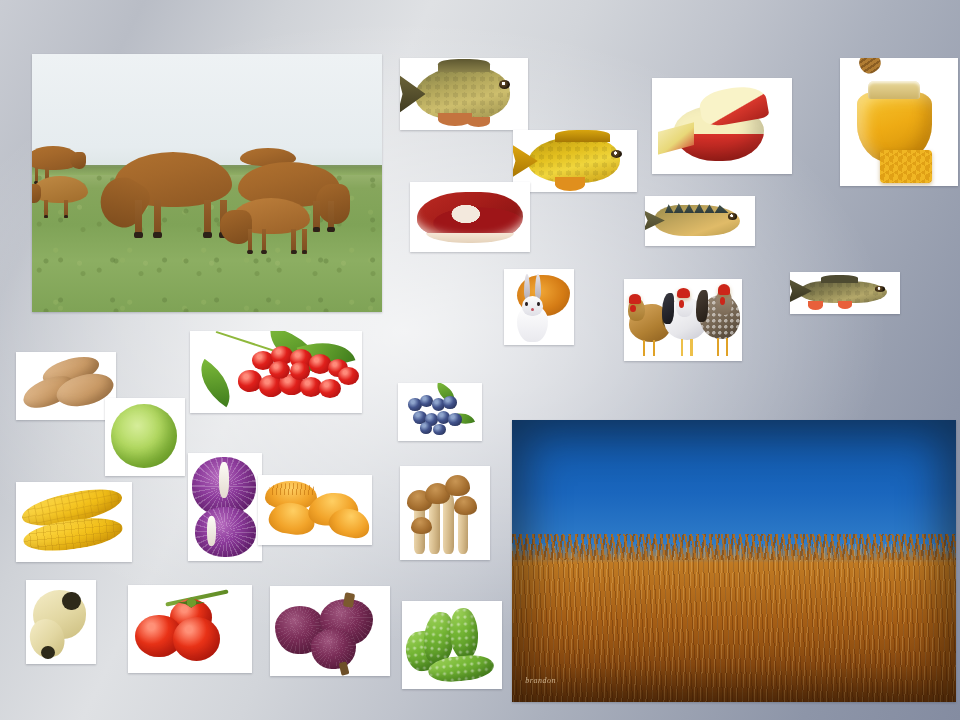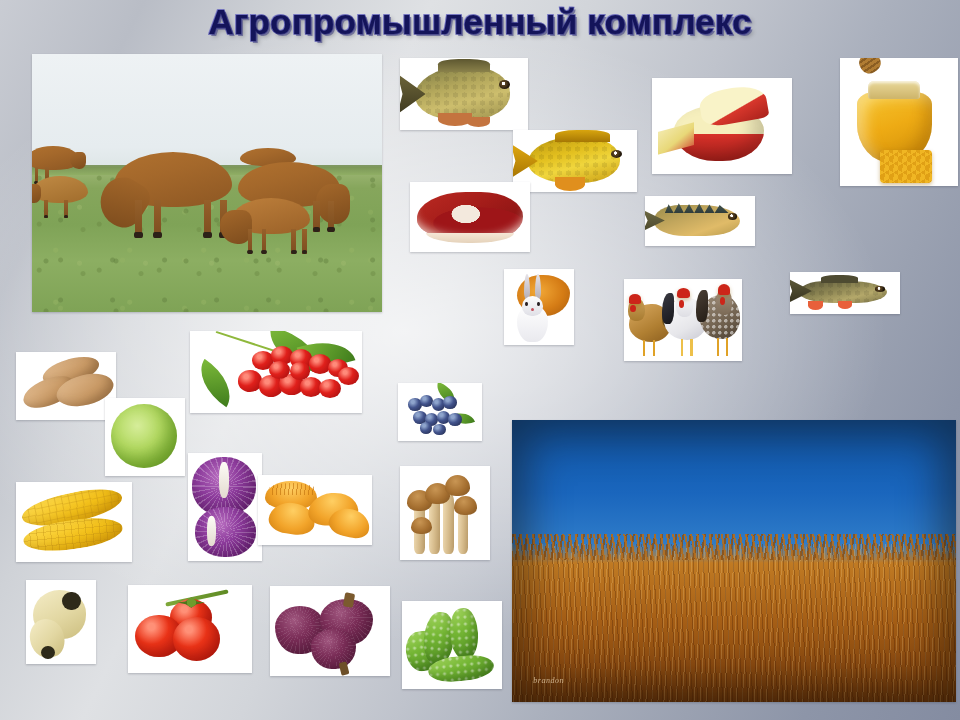--- a/index.html
+++ b/index.html
@@ -215,38 +215,37 @@
       repeating-linear-gradient(94deg, rgba(255,220,150,.22) 0 1px, transparent 1px 6px),
       linear-gradient(#b8731f 0%,#c8853014 0%, #c07a23 12%, #a65f16 48%, #8a4a10 78%, #6d380c 100%);}
   .wheatcrop::before{
     content:"";position:absolute;left:0;right:0;top:-10px;height:26px;
     background:
       repeating-linear-gradient(80deg, rgba(180,110,30,.9) 0 2px, transparent 2px 6px),
       repeating-linear-gradient(100deg, rgba(140,80,18,.85) 0 2px, transparent 2px 7px);}
   .vign{position:absolute;inset:0;pointer-events:none;
     box-shadow:inset 0 0 42px 16px rgba(20,10,0,.45);}
   .wm{position:absolute;left:3%;bottom:6%;font-size:8px;color:rgba(255,235,200,.65);
-    font-family:"Liberation Serif",serif;font-style:italic;letter-spacing:.5px;margin-left:8px;}
+    font-family:"Liberation Serif",serif;font-style:italic;letter-spacing:.5px;}
 
   
   .perch-body{position:absolute;left:8%;top:18%;width:78%;height:62%;
     border-radius:30% 46% 40% 36%/48% 52% 48% 46%;
     background:linear-gradient(160deg,#9a8c4a 0%,#c3a75d 40%,#e0bb68 70%,#b79a4d 100%);}
   .perch-spine{position:absolute;left:18%;top:12%;width:58%;height:22%;
     background:linear-gradient(#4a5b54,#2f3c3a);
     clip-path:polygon(0 100%,6% 20%,14% 100%,22% 12%,30% 100%,38% 18%,46% 100%,54% 14%,62% 100%,70% 22%,78% 100%,86% 28%,100% 100%);}
   .perch-tail{position:absolute;left:-2%;top:26%;width:20%;height:46%;
     background:linear-gradient(#6f6b44,#4a472c);clip-path:polygon(100% 50%,0 4%,22% 50%,0 96%);}
 </style>
 </head>
 <body>
 
 <div id="slide">
 
-  <div id="title">Агропромышленный комплекс</div>
 
   <div class="tile" style="left:32px;top:54px;width:350px;height:258px;">
     <div class="sc">
       <div class="pasture"></div>
       <div class="grassnoise"></div>
 
       <div class="cow" style="left:-6px;top:92px;width:54px;height:38px;">
         <div class="body"></div>
           <div class="head" style="right:-6px;top:6px;"></div>
         <div class="leg" style="left:16%;"></div>

